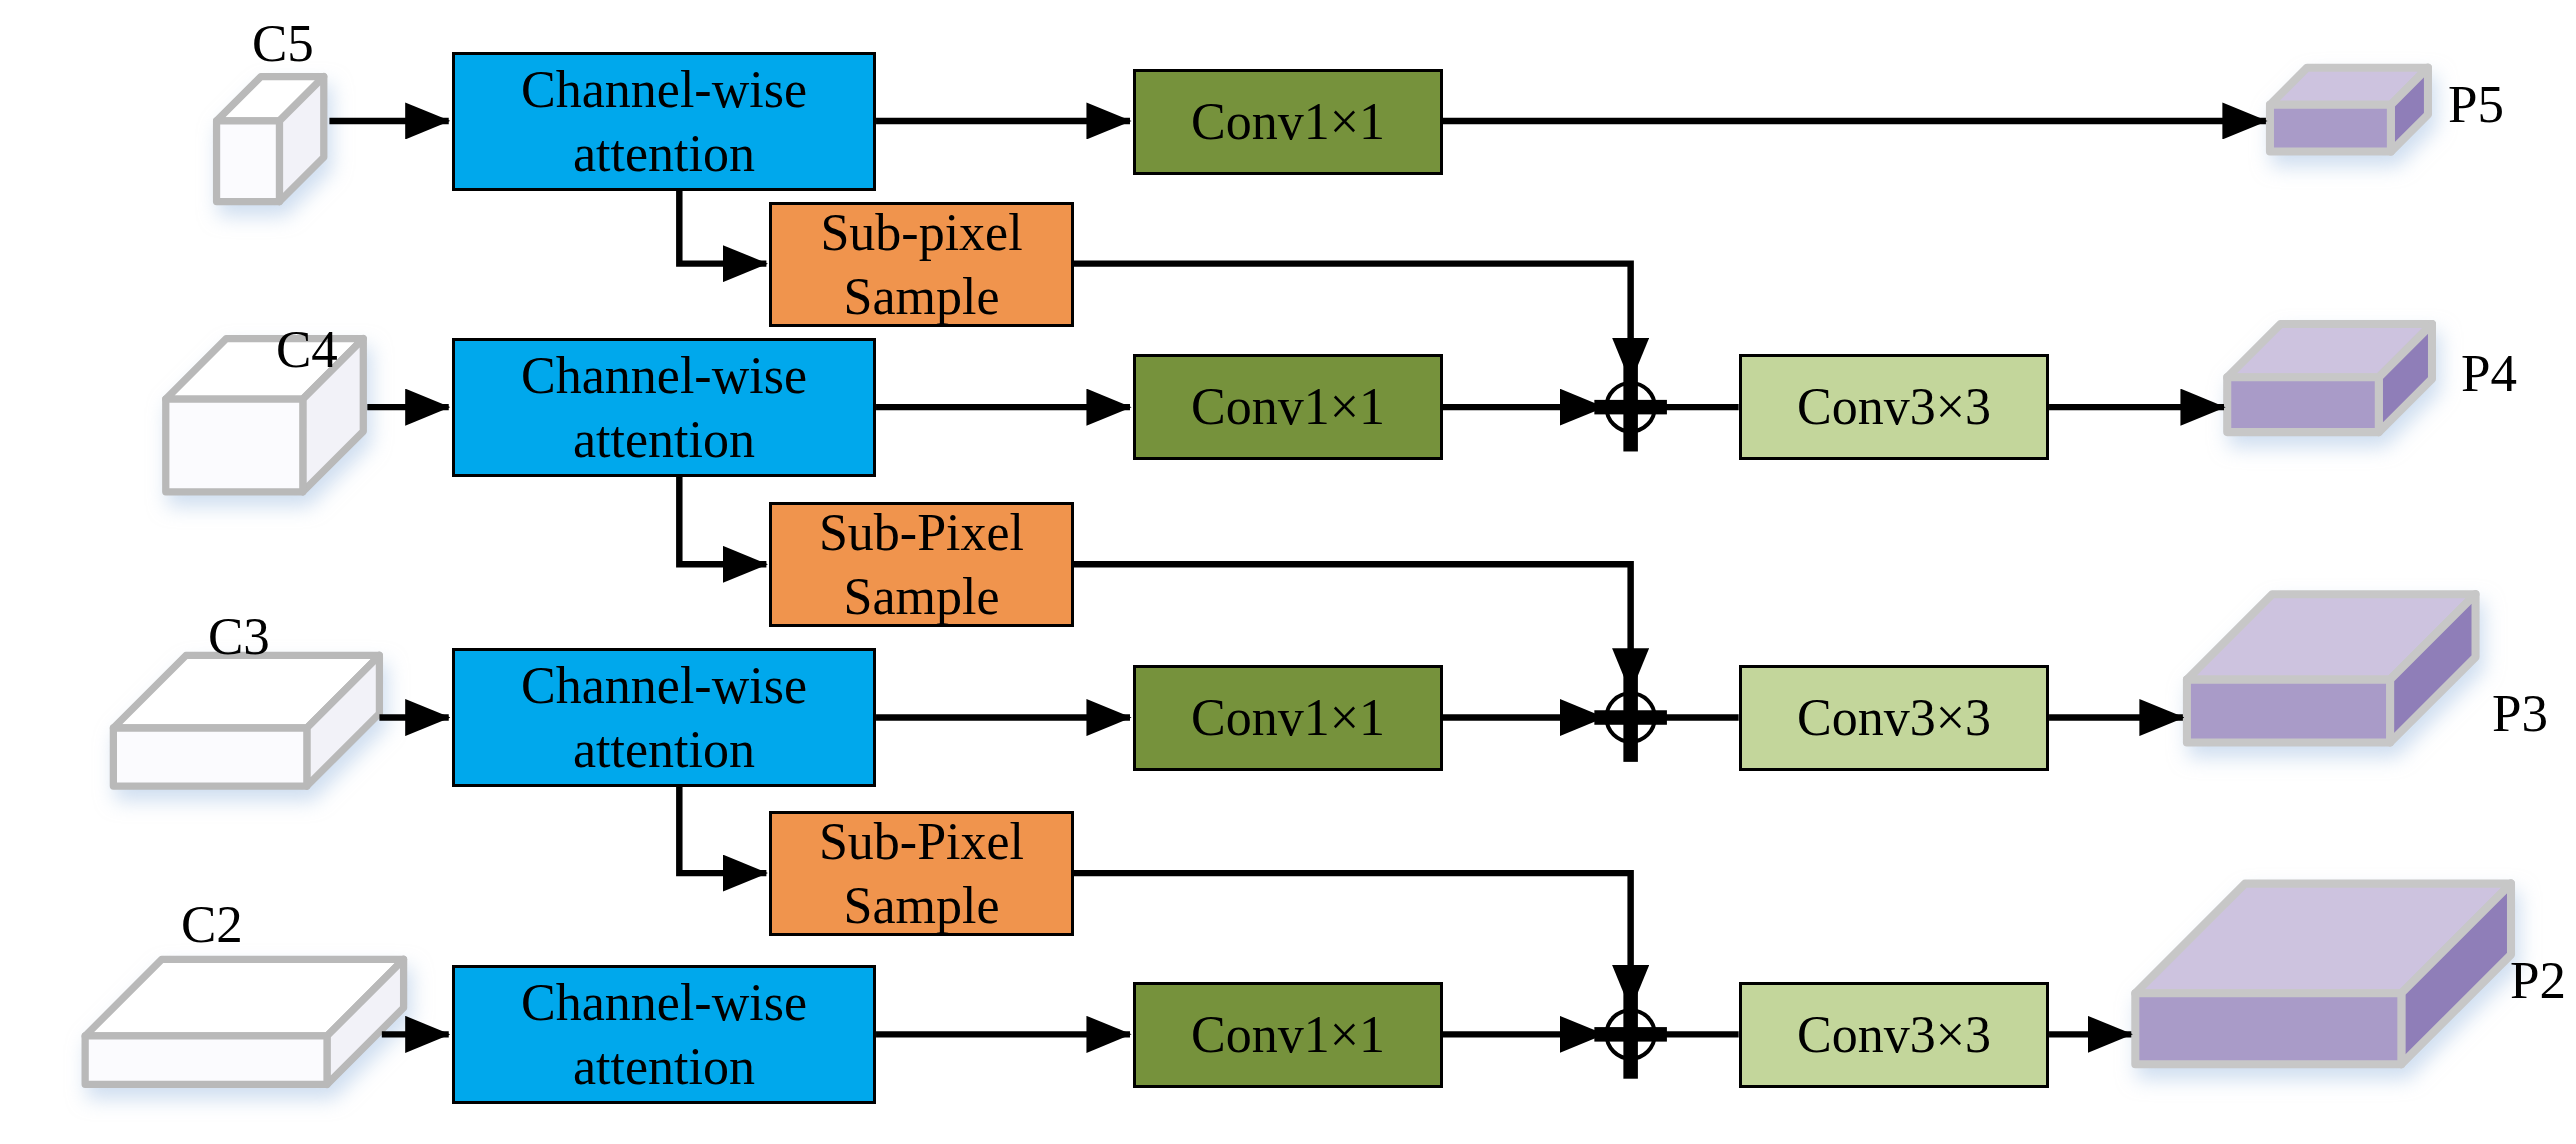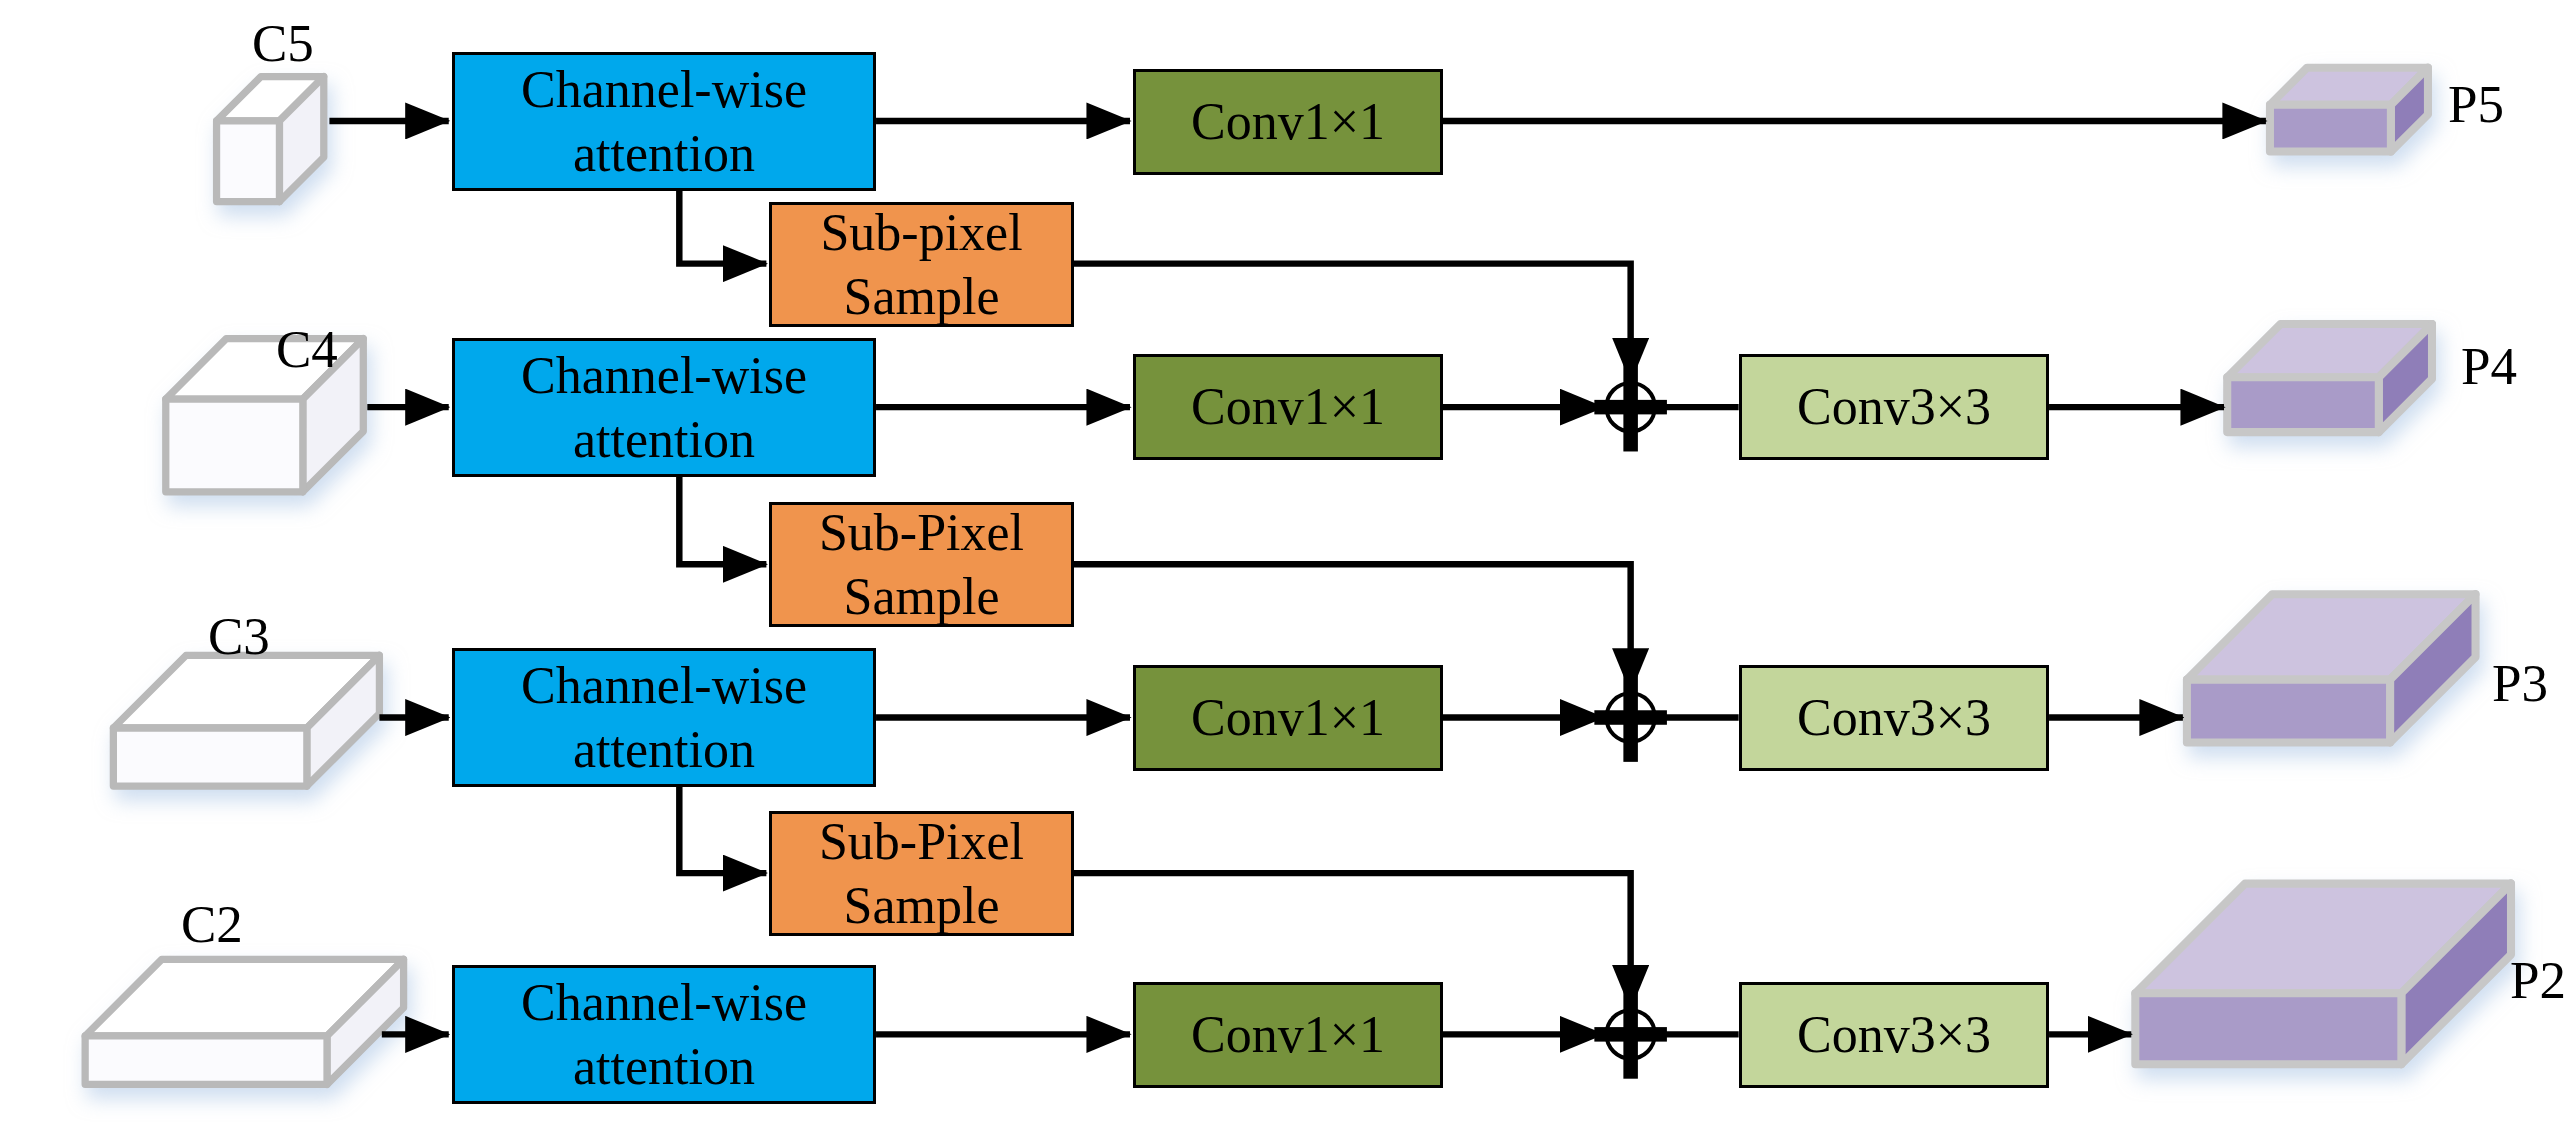--- a/index.html
+++ b/index.html
@@ -125,22 +125,22 @@
       <rect x="1977" y="1274" width="90" height="18" fill="#000000"></rect>
     </g>
   </svg>
 
   <div class="iolabel" style="left:252px;top:13px;">C5</div>
   <div class="iolabel" style="left:242px;top:319px;margin-left:34px;">C4</div>
   <div class="iolabel" style="left:208px;top:606px;text-align:center;">C3</div>
   <div class="iolabel" style="left:181px;top:894px;">C2</div>
 
   <div class="iolabel" style="left:2448px;top:74px;text-align:center;">P5</div>
-  <div class="iolabel" style="left:2461px;top:336px;">P4</div>
-  <div class="iolabel" style="left:2492px;top:653px;">P3</div>
+  <div class="iolabel" style="left:2461px;top:343px;">P4</div>
+  <div class="iolabel" style="left:2492px;top:683px;">P3</div>
   <div class="iolabel" style="left:2510px;top:950px;">P2</div>
 
   <div class="node" style="left: 452px; top: 52px; width: 424px; height: 139px; background: rgb(0, 168, 236);">
     <span class="l">Channel-wise</span>
     <span class="l">attention</span>
   </div>
   <div class="node" style="left: 452px; top: 338px; width: 424px; height: 139px; background: rgb(0, 168, 236);">
     <span class="l">Channel-wise</span>
     <span class="l">attention</span>
   </div>

